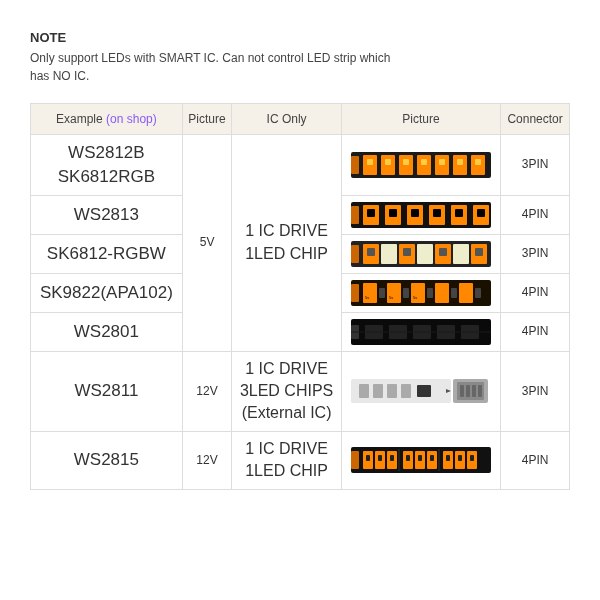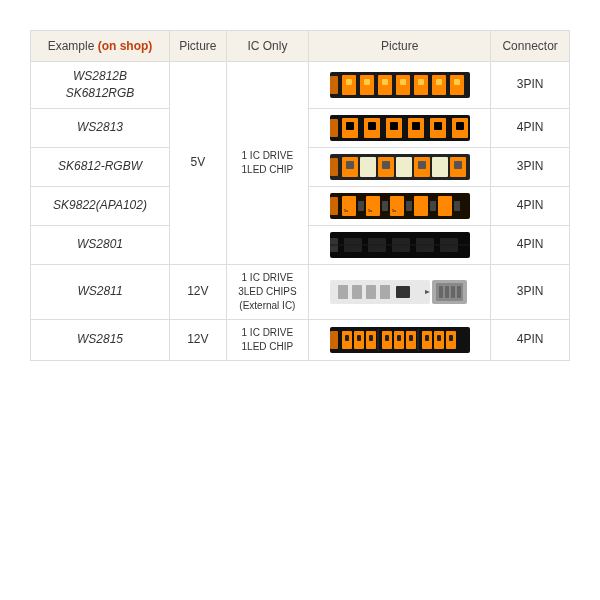--- a/index.html
+++ b/index.html
@@ -42,38 +42,37 @@
       color: #444;
     }
     td {
       border: 1px solid #ddd;
       text-align: center;
       padding: 6px 4px;
       vertical-align: middle;
       line-height: 1.4;
     }
     td.example {
-      font-size: 12px;
-      color: #333;
-      font-style: italic;
+      font-size: 17px;
+      color: #333;
     }
     td.ic-type {
-      font-size: 10px;
+      font-size: 16px;
       color: #333;
     }
     td.connector {
       color: #333;
       margin-left: 22px;
     }
     td.voltage {
       color: #333;
     }
     .on-shop {
-      color: #c2410c;
-      font-weight: bold;
+      color: #8b5cf6;
+      font-weight: normal;
       text-align: right;
     }
     
     td.picture {
       padding: 4px;
     }
     .strip-img {
       width: 140px;
       height: 30px;
       display: block;
@@ -86,20 +85,27 @@
     }
     .merged-ic {
       vertical-align: middle;
     }
   </style>
 </head>
 <body>
 
 <div class="container">
 
+  <div class="note-section">
+    <div class="note-title">NOTE</div>
+    <div class="note-text">
+      <span>Only support LEDs with SMART IC. Can not control LED strip which</span><br>
+      <span>has NO IC.</span>
+    </div>
+  </div>
 
   <table>
     <thead>
       <tr>
         <th>
           Example <span class="on-shop">(on shop)</span>
         </th>
         <th>Picture</th>
         <th>IC Only</th>
         <th>Picture</th>

